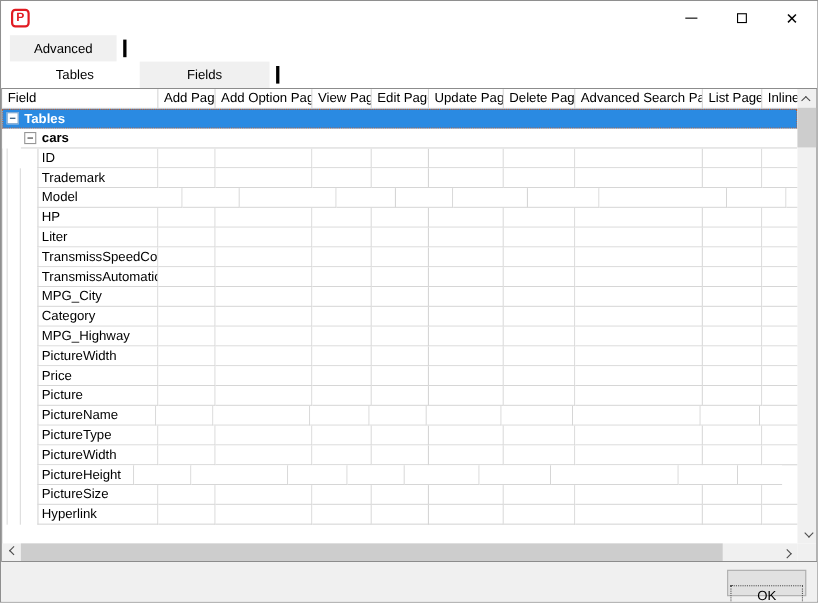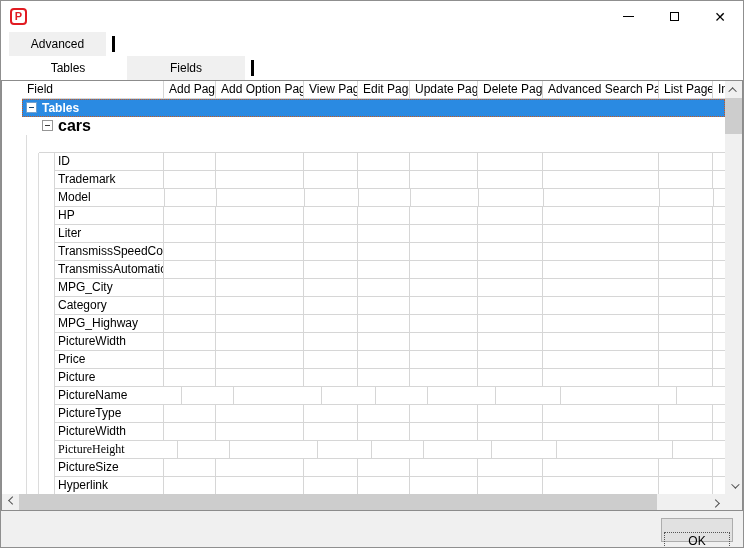--- a/index.html
+++ b/index.html
@@ -26,32 +26,32 @@
   .tabrow1 { top:31px; } .tabrow2 { top:55px; }
   .tab { display:flex; align-items:center; justify-content:center; font-size:12px;
          color:#000; height:100%; }
   .tabrow1 .tab { width:97px; } .tabrow2 .tab { width:118px; }
   .tab.selected { background:#f0f0f0; }
   .tab-splitter { width:3px; height:16px; background:#000; margin-left:6px; align-self:center; }
 
   
   .grid { position:absolute; left:0; top:79px; width:742px; height:431px;
           border:1px solid #8c8c8c; background:#fff; }
-  .grid-main { position:absolute; left:0; top:0; right:17px; bottom:16px; overflow:hidden;padding-left:20px; }
+  .grid-main { position:absolute; left:0; top:0; right:17px; bottom:16px; overflow:hidden; }
   .gheader { position:relative; display:flex; height:18px; border-bottom:1px solid #d6d6d6; background:#fff; }
   .gheader .hcell { height:18px; line-height:17px; font-size:12px; color:#000;
                     padding-left:5px; border-right:1px solid #d6d6d6; overflow:hidden; white-space:nowrap; flex:0 0 auto; }
   .gheader .hcell:last-child { border-right:none; }
 
   .rows { position:relative; }
   .row-group { position:relative; height:18px; color:#fff; font-weight:bold; font-size:12px;
                line-height:18px; outline:1px dotted #c85a20; outline-offset:-1px; }
   .row-group .lbl { position:absolute; left:20px; top:0; }
-  .row-table { position:relative; height:36px; background:#fff; color:#000; font-weight:bold;
-               font-size:16px; line-height:17px; }
+  .row-table { position:relative; height:18px; background:#fff; color:#000; font-weight:bold;
+               font-size:12px; line-height:17px; }
   .row-table .lbl { position:absolute; left:36px; top:0; }
   .row-table .underline { position:absolute; left:17px; right:0; bottom:0; height:1px; background:#d6d6d6; }
 
   .frow { display:flex; height:18px; padding-left:32px; }
   .frow .cell { flex:0 0 auto; height:18px; border-right:1px solid #d6d6d6; border-bottom:1px solid #d6d6d6; background:#fff; }
   .frow .cell.name { border-left:1px solid #d6d6d6; font-size:12px; line-height:16px;
                      padding-left:3px; color:#000; overflow:hidden; white-space:nowrap; }
   .frow .cell:last-child { border-right:none; }
 
   .expander { position:absolute; top:3px; width:11px; height:11px; background:#fff; }
@@ -166,21 +166,21 @@
             <div class="cell" style="width: 88px;"></div>
             <div class="cell" style="width: 54px;"></div>
             <div class="cell" style="width: 52px;"></div>
             <div class="cell" style="width: 68px;"></div>
             <div class="cell" style="width: 65px;"></div>
             <div class="cell" style="width: 116px;"></div>
             <div class="cell" style="width: 54px;"></div>
             <div class="cell" style="width: 40px;"></div>
           </div>
           <div class="frow">
-            <div class="cell name" style="width: 111px;">Model</div>
+            <div class="cell name" style="width: 132px;">Model</div>
             <div class="cell" style="width: 52px;"></div>
             <div class="cell" style="width: 88px;"></div>
             <div class="cell" style="width: 54px;"></div>
             <div class="cell" style="width: 52px;"></div>
             <div class="cell" style="width: 68px;"></div>
             <div class="cell" style="width: 65px;"></div>
             <div class="cell" style="width: 116px;"></div>
             <div class="cell" style="width: 54px;"></div>
             <div class="cell" style="width: 40px;"></div>
           </div>
@@ -298,21 +298,21 @@
             <div class="cell" style="width: 88px;"></div>
             <div class="cell" style="width: 54px;"></div>
             <div class="cell" style="width: 52px;"></div>
             <div class="cell" style="width: 68px;"></div>
             <div class="cell" style="width: 65px;"></div>
             <div class="cell" style="width: 116px;"></div>
             <div class="cell" style="width: 54px;"></div>
             <div class="cell" style="width: 40px;"></div>
           </div>
           <div class="frow">
-            <div class="cell name" style="width: 128px;">PictureName</div>
+            <div class="cell name" style="width: 108px;">PictureName</div>
             <div class="cell" style="width: 52px;"></div>
             <div class="cell" style="width: 88px;"></div>
             <div class="cell" style="width: 54px;"></div>
             <div class="cell" style="width: 52px;"></div>
             <div class="cell" style="width: 68px;"></div>
             <div class="cell" style="width: 65px;"></div>
             <div class="cell" style="width: 116px;"></div>
             <div class="cell" style="width: 54px;"></div>
             <div class="cell" style="width: 40px;"></div>
           </div>
@@ -334,21 +334,21 @@
             <div class="cell" style="width: 88px;"></div>
             <div class="cell" style="width: 54px;"></div>
             <div class="cell" style="width: 52px;"></div>
             <div class="cell" style="width: 68px;"></div>
             <div class="cell" style="width: 65px;"></div>
             <div class="cell" style="width: 116px;"></div>
             <div class="cell" style="width: 54px;"></div>
             <div class="cell" style="width: 40px;"></div>
           </div>
           <div class="frow">
-            <div class="cell name" style="width: 124px; font-family: Liberation Serif, serif;">PictureHeight</div>
+            <div class="cell name" style="width: 88px;">PictureHeight</div>
             <div class="cell" style="width: 52px;"></div>
             <div class="cell" style="width: 88px;"></div>
             <div class="cell" style="width: 54px;"></div>
             <div class="cell" style="width: 52px;"></div>
             <div class="cell" style="width: 68px;"></div>
             <div class="cell" style="width: 65px;"></div>
             <div class="cell" style="width: 116px;"></div>
             <div class="cell" style="width: 54px;"></div>
             <div class="cell" style="width: 40px;"></div>
           </div>

